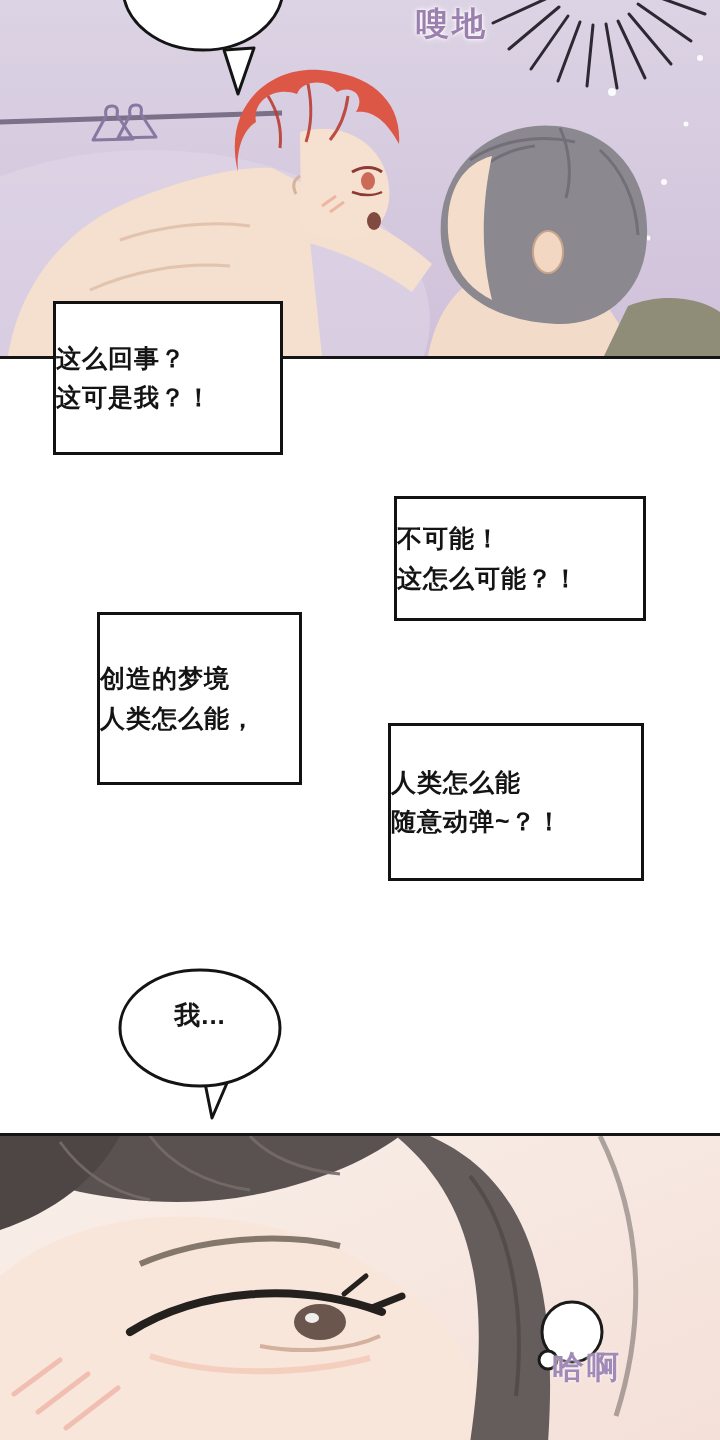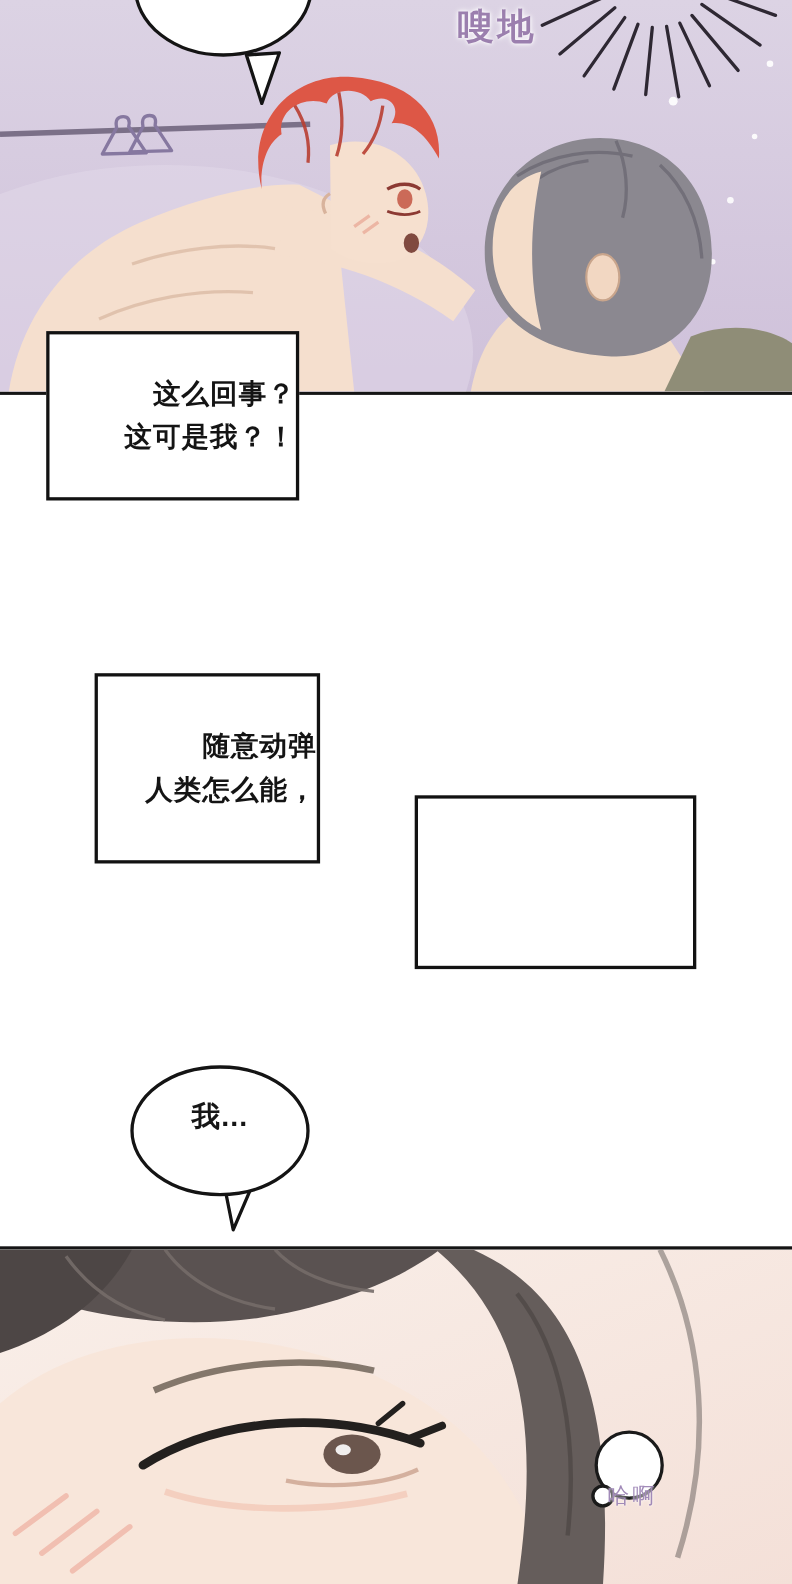--- a/index.html
+++ b/index.html
@@ -16,29 +16,29 @@
     position:absolute; left:0; top:1133px; width:720px; height:307px;
     border-top:3px solid #151515; overflow:hidden; z-index:1;
   }
   .sfx-top {
     position:absolute; left:416px; top:2px; z-index:3;
     font-size:33px; font-weight:700; color:#9b7fae; letter-spacing:3px;
     text-shadow:0 0 3px #ffffff, 0 0 6px #ffffff;
   }
   .sfx-bottom {
     position:absolute; left:552px; top:1346px; z-index:3;
-    font-size:20px; font-weight:400; color:#a18ab8; letter-spacing:3px;
+    font-size:32px; font-weight:700; color:#a18ab8; letter-spacing:3px;
     text-shadow:0 0 3px #ffffff;
   }
   .nbox {
     position:absolute; z-index:2;
     background:#ffffff; border:3px solid #121212;
-    display:flex; flex-direction:column; justify-content:center; align-items:flex-end;
+    display:flex; flex-direction:column; justify-content:center; align-items:flex-start;
     font-weight:700; font-size:25px; color:#141414;
-    line-height:1.58; text-align:center; letter-spacing:1px;
+    line-height:1.58; text-align:center; letter-spacing:1px;margin-left:11px;
   }
   .nbox span { display:block; }
   .nbox-1 { left:42px;  top:301px; width:224px; height:148px; }
   .nbox-2 { left:383px; top:496px; width:246px; height:119px; }
   .nbox-3 { left:86px;  top:612px; width:199px; height:167px; }
   .nbox-4 { left:377px; top:723px; width:250px; height:152px; }
   .bubble-mid-svg { position:absolute; left:112px; top:966px; z-index:2; }
   .bubble-mid-text {
     position:absolute; left:130px; top:996px; width:140px; z-index:3;
     text-align:center; font-size:26px; font-weight:700; color:#161616;
@@ -140,27 +140,33 @@
     </svg>
   </div>
 
   <div class="sfx-top">嗖地</div>
 
   <div class="nbox nbox-1">
     <span>这么回事？</span>
     <span>这可是我？！</span>
   </div>
 
+  <div class="nbox nbox-2">
+    <span>不可能！</span>
+    <span>这怎么可能？！</span>
+  </div>
 
   <div class="nbox nbox-3">
-    <span>随意动弹</span>
+    <span>创造的梦境</span>
     <span>人类怎么能，</span>
   </div>
 
   <div class="nbox nbox-4">
+    <span>人类怎么能</span>
+    <span>随意动弹~？！</span>
   </div>
 
   <svg class="bubble-mid-svg" width="180" height="160" viewBox="0 0 180 160">
     <path d="M92,112 L100,152 L118,110 Z" fill="#ffffff" stroke="#141414" stroke-width="3" stroke-linejoin="round"></path>
     <ellipse cx="88" cy="62" rx="80" ry="58" fill="#ffffff" stroke="#141414" stroke-width="3"></ellipse>
   </svg>
   <div class="bubble-mid-text">
     <span>我...</span>
   </div>
 

